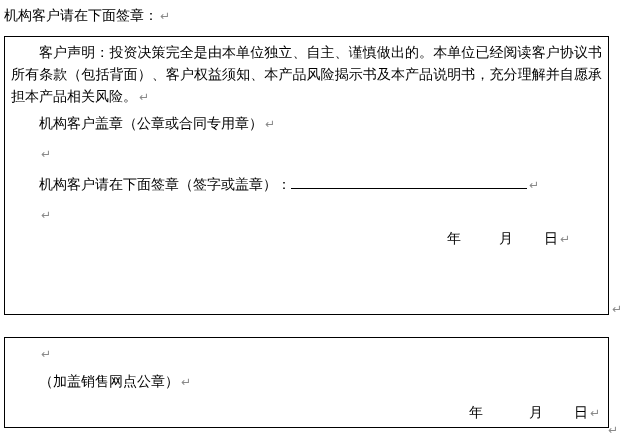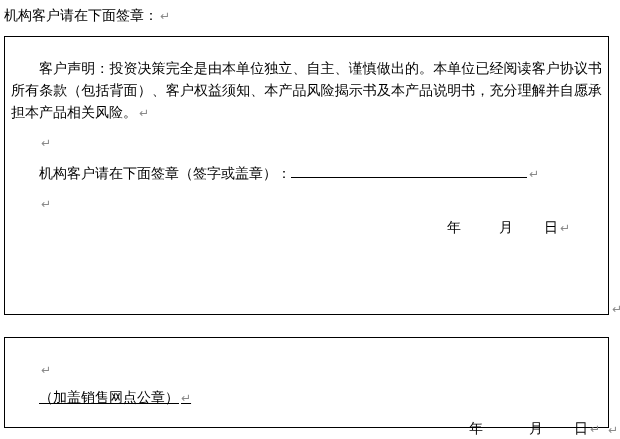--- a/index.html
+++ b/index.html
@@ -20,21 +20,21 @@
 
   .doc-title {
     position:absolute; left:4px; top:6px;
     line-height:20px; white-space:nowrap;
   }
 
   .box {
     position:absolute; left:4px;
     width:605px; box-sizing:border-box;
     border:1px solid #000000; background:#ffffff;
-    padding:21px 6px 0 6px;
+    padding:5px 6px 0 6px;
   }
   .box1 { top:36px; height:279px; }
   .box2 { top:337px; height:91px; }
 
   p { margin:0; line-height:22px; }
   .indent { text-indent:2em; }
 
   .declaration { text-align:justify; }
   .stamp-line  { margin-top:5px; }
   .blank-line  { margin-top:8px; }
@@ -43,21 +43,21 @@
   .sig-underline {
     display:inline-block; vertical-align:baseline;
     width:236px; height:15px;
     border-bottom:1px solid #000000;
   }
 
   .date-line { margin-top:2px; text-align:right; padding-right:32px; white-space:nowrap; }
   .date-line .gap-month { margin-left:38px; }
   .date-line .gap-day   { margin-left:31px; }
 
-  .outlet-line { margin-top:6px;text-decoration:underline; }
+  .outlet-line { margin-top:6px; }
 
   .date-line-2 { margin-top:9px; text-align:right; padding-right:2px; white-space:nowrap; }
   .date-line-2 .gap-month { margin-left:46px; }
   .date-line-2 .gap-day   { margin-left:31px; }
 
   .after-box1-mark { position:absolute; left:610px; top:302px; }
   .after-box2-mark { position:absolute; left:606px; top:423px; }
 </style>
 </head>
 <body>
@@ -67,20 +67,23 @@
   <div class="doc-title">
     <span>机构客户请在下面签章：</span><span class="pilcrow">↵</span>
   </div>
 
   <div class="box box1">
 
     <p class="declaration indent">
       <span>客户声明：投资决策完全是由本单位独立、自主、谨慎做出的。本单位已经阅读客户协议书所有条款（包括背面）、客户权益须知、本产品风险揭示书及本产品说明书，充分理解并自愿承担本产品相关风险。</span><span class="pilcrow">↵</span>
     </p>
 
+    <p class="stamp-line indent">
+      <span>机构客户盖章（公章或合同专用章）</span><span class="pilcrow">↵</span>
+    </p>
 
     <p class="blank-line indent">
       <span class="pilcrow">↵</span>
     </p>
 
     <p class="rep-line indent">
       <span>机构客户请在下面签章（签字或盖章）：</span><span class="sig-underline"></span><span class="pilcrow">↵</span>
     </p>
 
     <p class="blank-line indent">

